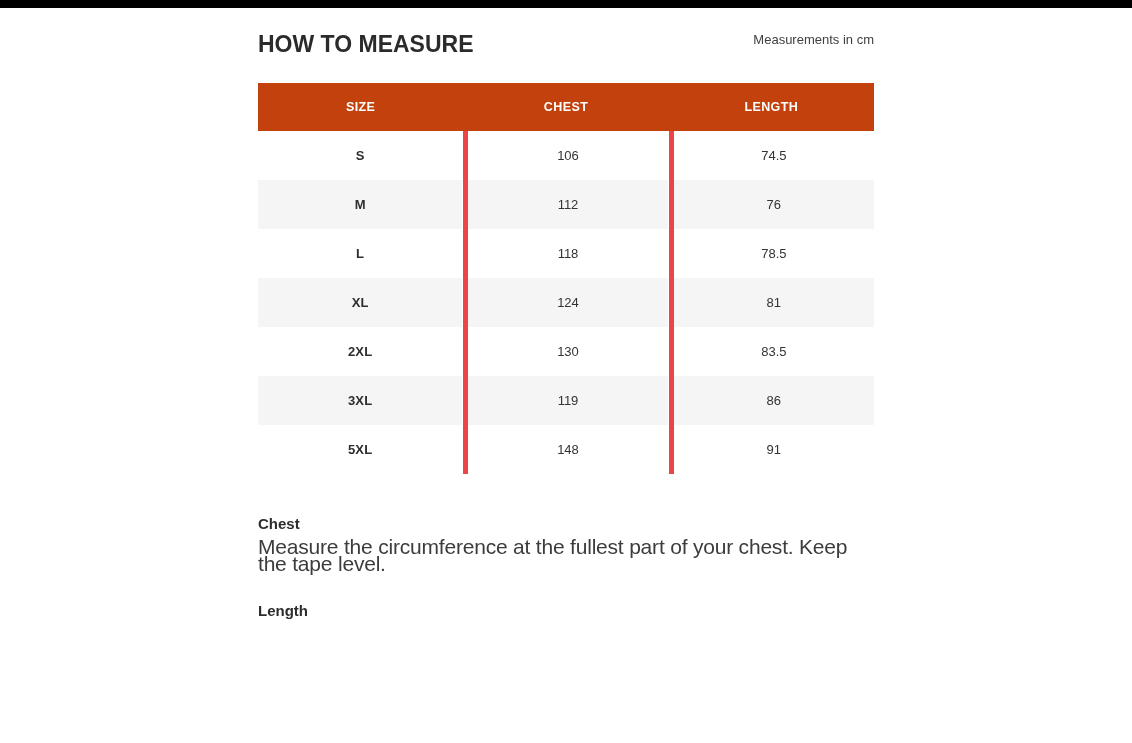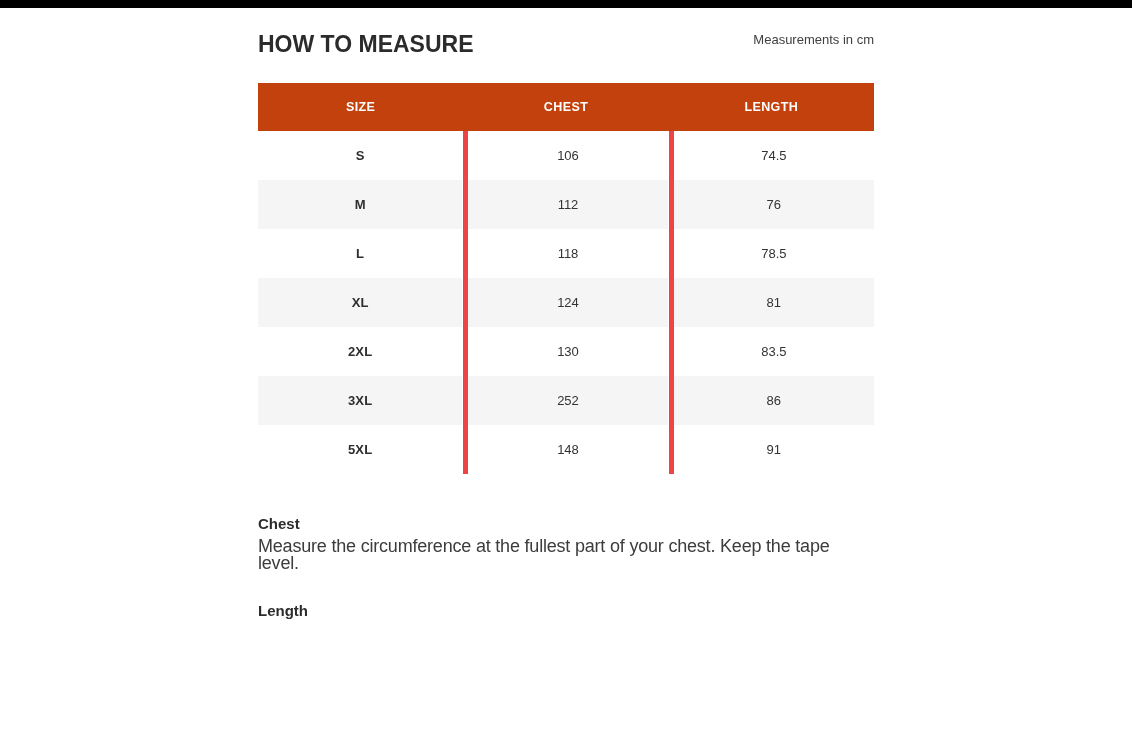--- a/index.html
+++ b/index.html
@@ -79,21 +79,21 @@
   .note.first { margin-top: 41px; }
   .note-heading {
     margin: 0 0 6px 0;
     font-size: 15px;
     font-weight: bold;
     color: #2d2d2d;
     line-height: 17px;
   }
   .note-text {
     margin: 0;
-    font-size: 18px;
+    font-size: 21px;
     color: #3c3c3c;
     line-height: 17px;
     letter-spacing: -0.2px;
   }
 </style>
 </head>
 <body>
 
 <div class="top-bar"></div>
 
@@ -133,21 +133,21 @@
         <td>124</td>
         <td>81</td>
       </tr>
       <tr>
         <td class="size-cell">2XL</td>
         <td>130</td>
         <td>83.5</td>
       </tr>
       <tr>
         <td class="size-cell">3XL</td>
-        <td>252</td>
+        <td>119</td>
         <td>86</td>
       </tr>
       <tr>
         <td class="size-cell">5XL</td>
         <td>148</td>
         <td>91</td>
       </tr>
     </tbody>
   </table>
 

